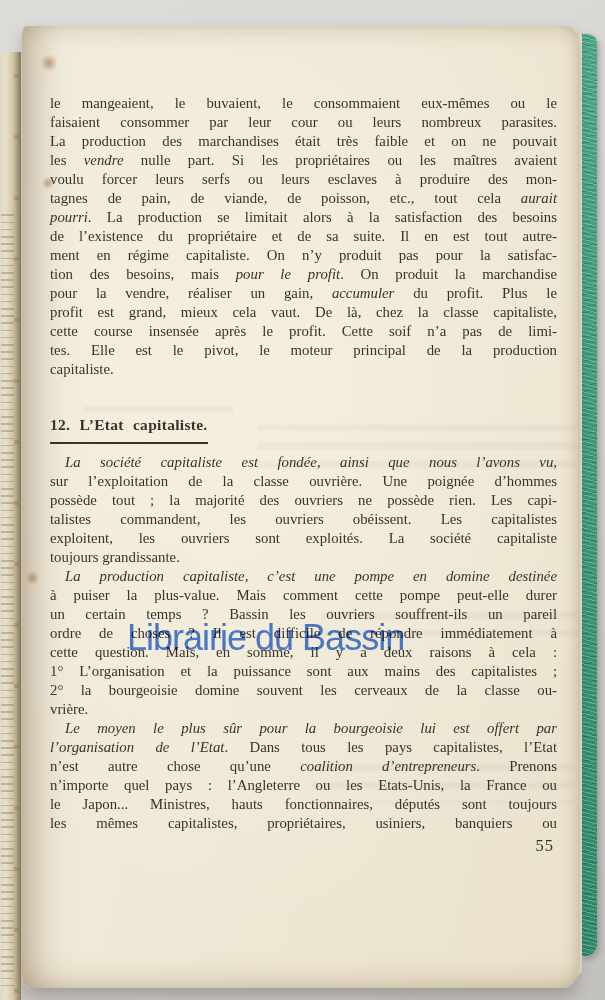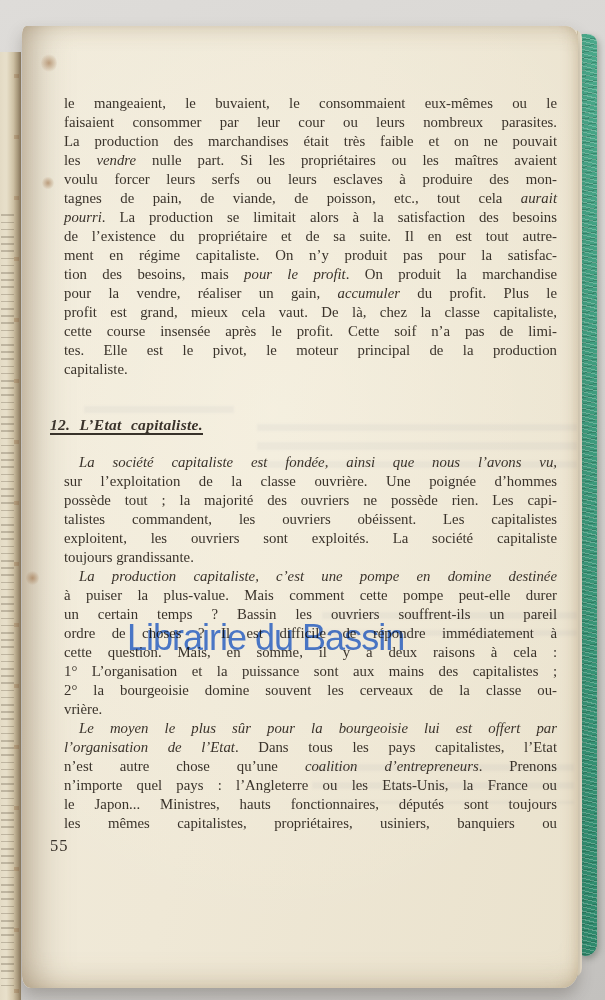--- a/index.html
+++ b/index.html
@@ -52,28 +52,28 @@
       0 8px 16px rgba(60,55,45,0.28),
       inset 30px 0 40px -24px rgba(110,85,55,0.50),
       inset -10px 0 16px -10px rgba(150,120,80,0.35),
       inset 0 -20px 32px -20px rgba(150,120,80,0.35),
       inset 0 16px 26px -20px rgba(150,120,80,0.30);
   }
   .text-column {
     position:absolute; left:28px; top:68px; width:507px;
     color:#3a332b; font-size:14.8px; line-height:19px;
   }
-  .line { text-align:justify; text-align-last:justify;margin-left:14px; }
+  .line { text-align:justify; text-align-last:justify; }
   .line.last { text-align-last:left; }
   .para.indent .line:first-child { text-indent:15px;font-style:italic; }
   .line i { font-style:italic; }
   .heading { margin:36px 0 19px 0; font-weight:bold; font-size:15.5px;
              letter-spacing:.3px; word-spacing:5px; line-height:19px; }
-  .heading span { border-bottom:2px solid #38322a; padding-bottom:0;font-style:italic; }
-  .page-number { font-size:16.5px; letter-spacing:1px;
+  .heading span { border-bottom:2px solid #38322a; padding-bottom:9px; }
+  .page-number { text-align:right; font-size:16.5px; letter-spacing:1px;
                  margin-top:3px; padding-right:3px; }
   
   .watermark {
     position:absolute; left:127px; top:614px; height:48px;
     font-family:"Liberation Sans","DejaVu Sans",sans-serif;
     font-size:36px; line-height:48px; letter-spacing:-1px; white-space:nowrap;
     color:#2b66e2; opacity:.84; mix-blend-mode:multiply;
   }
   
   .ghost {

